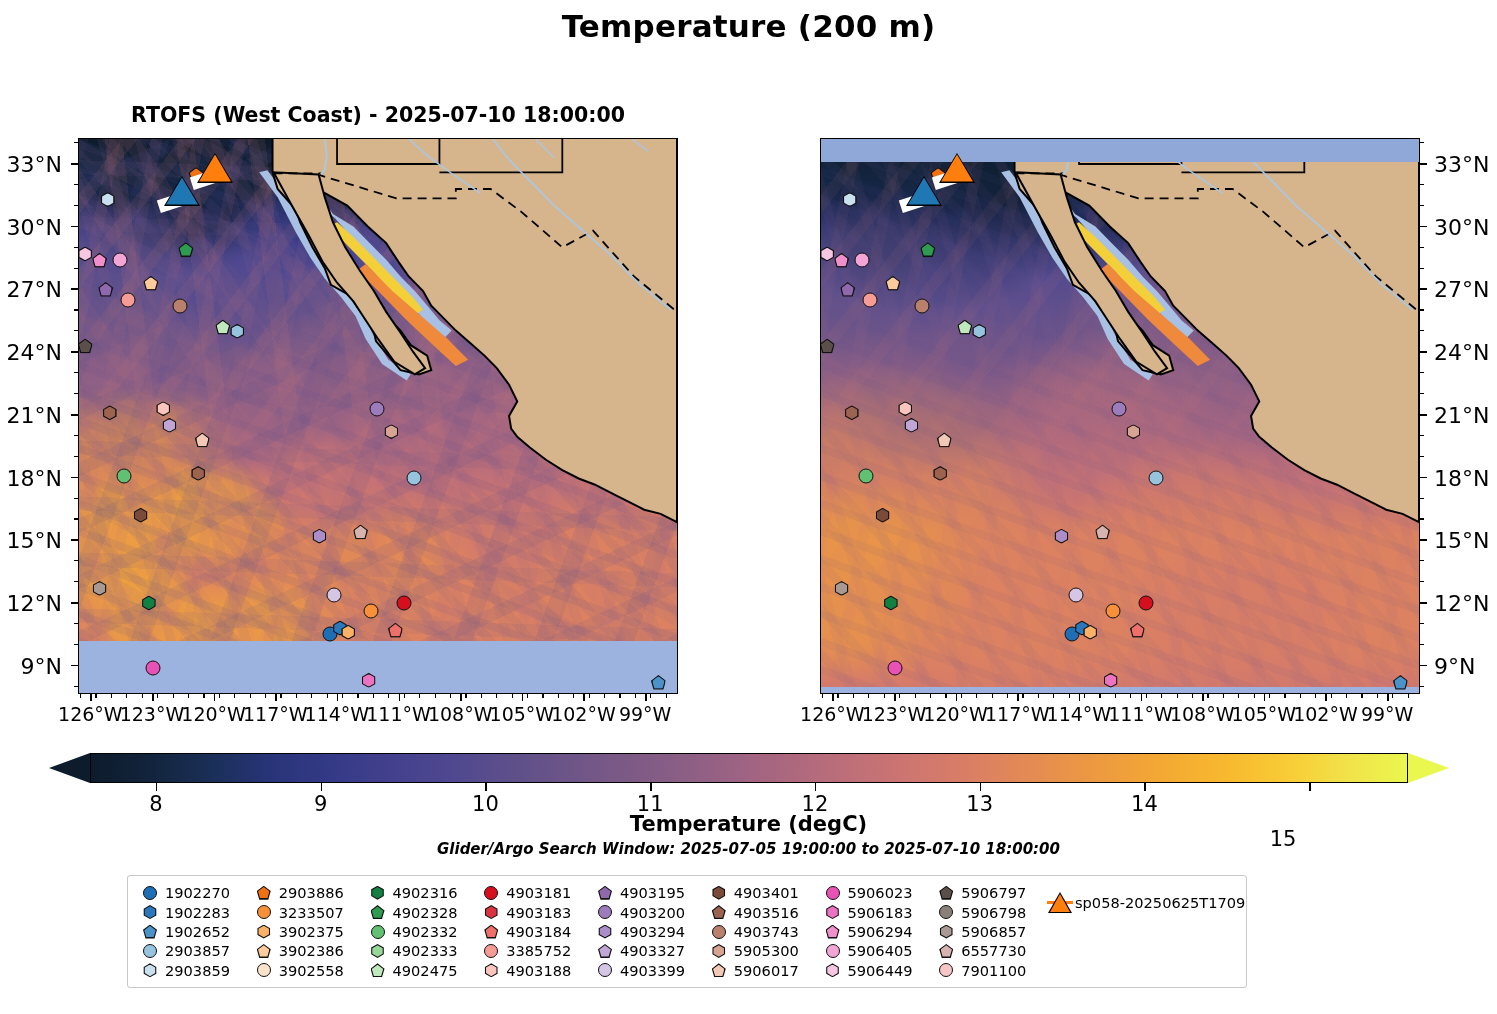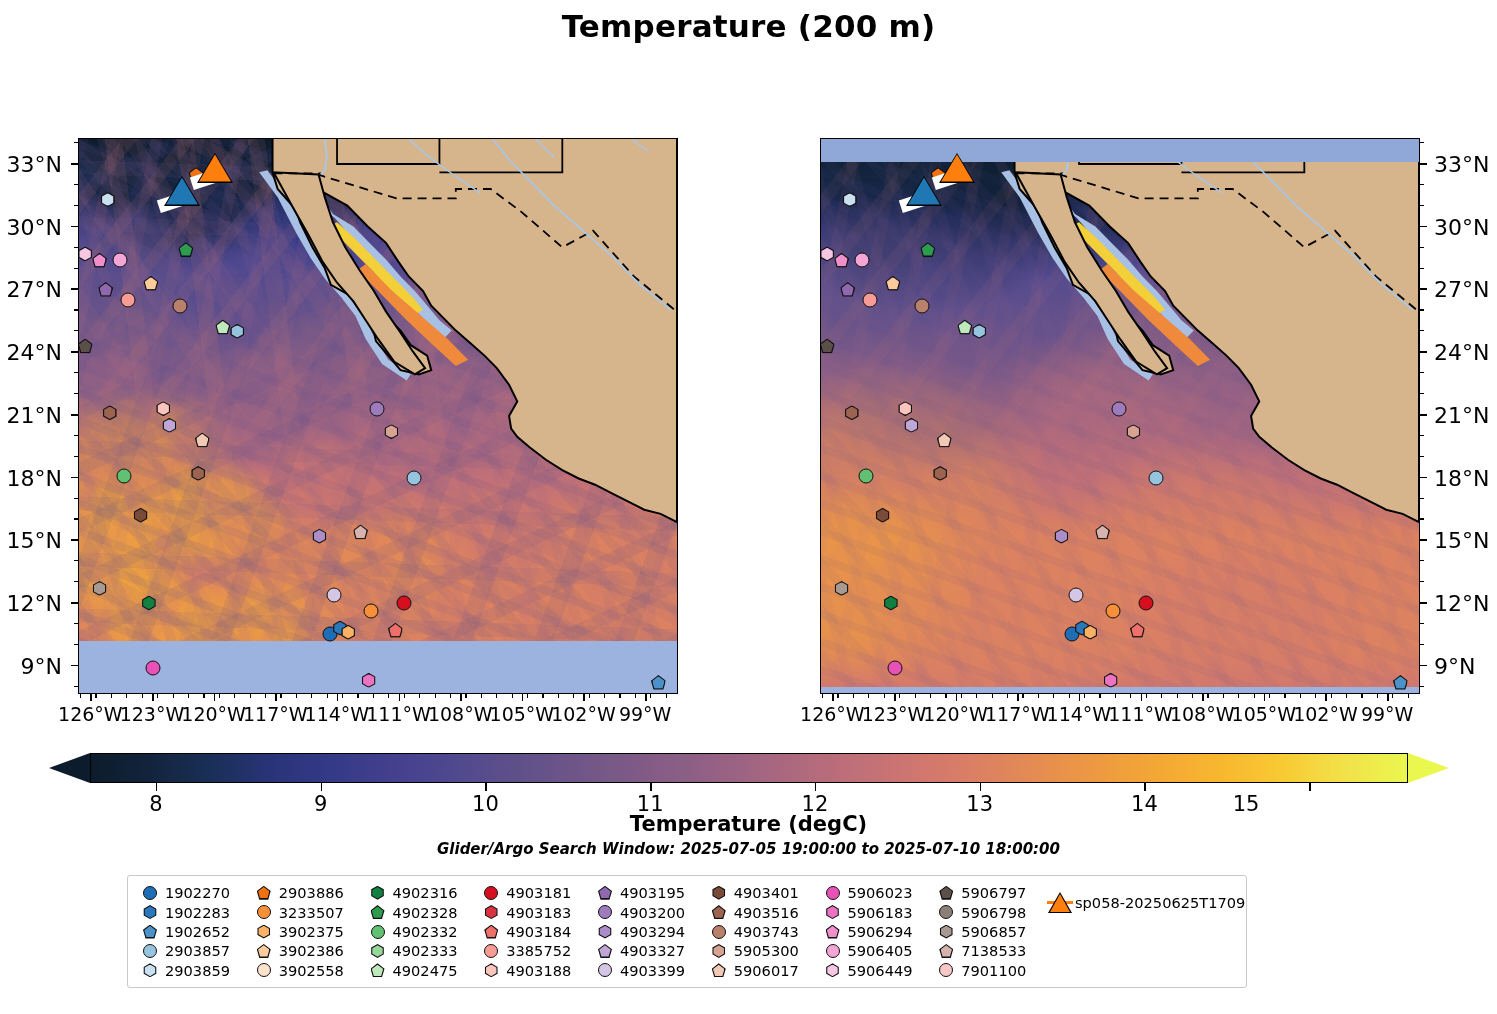--- a/index.html
+++ b/index.html
@@ -65,20 +65,21 @@
   .mmark{position:absolute;transform:translate(-50%,-50%);}
   .mtri{position:absolute;transform:translate(-50%,-50%);width:0;height:0;}
   .track{position:absolute;background:#fff;transform-origin:center;}
 </style>
 </head>
 <body>
 
 <div id="main-title">Temperature (200 m)</div>
 
 <div class="panel" id="panel-rtofs" style="left:78px;width:600px;">
+  <div class="panel-title">RTOFS (West Coast) - 2025-07-10 18:00:00</div>
   <div class="map" id="map-rtofs">
       <div class="ocean">
         <div class="lay" style="background: linear-gradient(rgb(13, 28, 44) 0%, rgb(26, 47, 87) 7%, rgb(52, 58, 134) 14%, rgb(79, 72, 144) 22%, rgb(109, 85, 136) 31%, rgb(141, 95, 133) 42%, rgb(160, 100, 130) 52%, rgb(195, 113, 118) 62%, rgb(221, 130, 96) 72%, rgb(221, 130, 96) 82%, rgb(221, 130, 96) 92%, rgb(210, 120, 110) 100%);"></div>
         <div class="lay" style="background: radial-gradient(27.5% 22% at 16% 9%, rgb(13, 28, 44) 0%, rgb(13, 28, 44) 40%, transparent 72%); opacity: 0.65;"></div>
         <div class="lay" style="background: radial-gradient(22.5% 18% at 40% 6%, rgb(13, 28, 44) 0%, rgb(13, 28, 44) 40%, transparent 72%); opacity: 0.6;"></div>
         <div class="lay" style="background: radial-gradient(20% 16% at 7% 22%, rgb(93, 79, 138) 0%, rgb(93, 79, 138) 40%, transparent 72%); opacity: 0.55;"></div>
         <div class="lay" style="background: radial-gradient(21.25% 17% at 26% 28%, rgb(79, 72, 144) 0%, rgb(79, 72, 144) 40%, transparent 72%); opacity: 0.5;"></div>
         <div class="lay" style="background: radial-gradient(25% 20% at 10% 58%, rgb(238, 156, 62) 0%, rgb(238, 156, 62) 40%, transparent 72%); opacity: 0.6;"></div>
         <div class="lay" style="background: radial-gradient(22.5% 18% at 4% 74%, rgb(244, 170, 51) 0%, rgb(244, 170, 51) 40%, transparent 72%); opacity: 0.65;"></div>
         <div class="lay" style="background: radial-gradient(18.75% 15% at 22% 68%, rgb(244, 170, 51) 0%, rgb(244, 170, 51) 40%, transparent 72%); opacity: 0.55;"></div>
@@ -740,21 +741,21 @@
       <div class="cb-lab" style="left: 436.4px;">10</div>
       <div class="cb-tick" style="left: 601.15px;"></div>
       <div class="cb-lab" style="left: 601.15px;">11</div>
       <div class="cb-tick" style="left: 765.9px;"></div>
       <div class="cb-lab" style="left: 765.9px;">12</div>
       <div class="cb-tick" style="left: 930.65px;"></div>
       <div class="cb-lab" style="left: 930.65px;">13</div>
       <div class="cb-tick" style="left: 1095.4px;"></div>
       <div class="cb-lab" style="left: 1095.4px;">14</div>
       <div class="cb-tick" style="left: 1260.15px;"></div>
-      <div class="cb-lab" style="left: 1197px;">15</div>
+      <div class="cb-lab" style="left: 1234px; margin-top: 35px;">15</div>
     </div>
 </div>
 <div id="cbar-label">Temperature (degC)</div>
 <div id="cbar-sublabel">Glider/Argo Search Window: 2025-07-05 19:00:00 to 2025-07-10 18:00:00</div>
 
 <div id="legend">
   <div id="legend-cols">
       <div class="lg-col" style="width: 132px;">
         <div class="lg-row">
           <div class="lg-mark">
@@ -1047,21 +1048,21 @@
             </div>
           </div>
           <div class="lg-text">5906857</div>
         </div>
         <div class="lg-row">
           <div class="lg-mark">
             <div style="width: 14px; height: 14px; background: rgb(17, 17, 17); clip-path: polygon(50% 0%, 100% 38%, 82% 100%, 18% 100%, 0% 38%); display: flex; align-items: center; justify-content: center; position: absolute; left: 50%; top: 50%; transform: translate(-50%, -50%);">
               <div style="width: 11.4px; height: 11.4px; background: rgb(214, 179, 174); box-sizing: border-box; clip-path: polygon(50% 0%, 100% 38%, 82% 100%, 18% 100%, 0% 38%);"></div>
             </div>
           </div>
-          <div class="lg-text">7138533</div>
+          <div class="lg-text">6557730</div>
         </div>
         <div class="lg-row">
           <div class="lg-mark">
             <div style="width: 14px; height: 14px; background: rgb(247, 198, 198); box-sizing: border-box; border-radius: 50%; border: 1.2px solid rgb(17, 17, 17); position: absolute; left: 50%; top: 50%; transform: translate(-50%, -50%);"></div>
           </div>
           <div class="lg-text">7901100</div>
         </div>
       </div>
       <div class="lg-col" style="width: 190px;">
         <div class="lg-row" style="height: 39px;">

